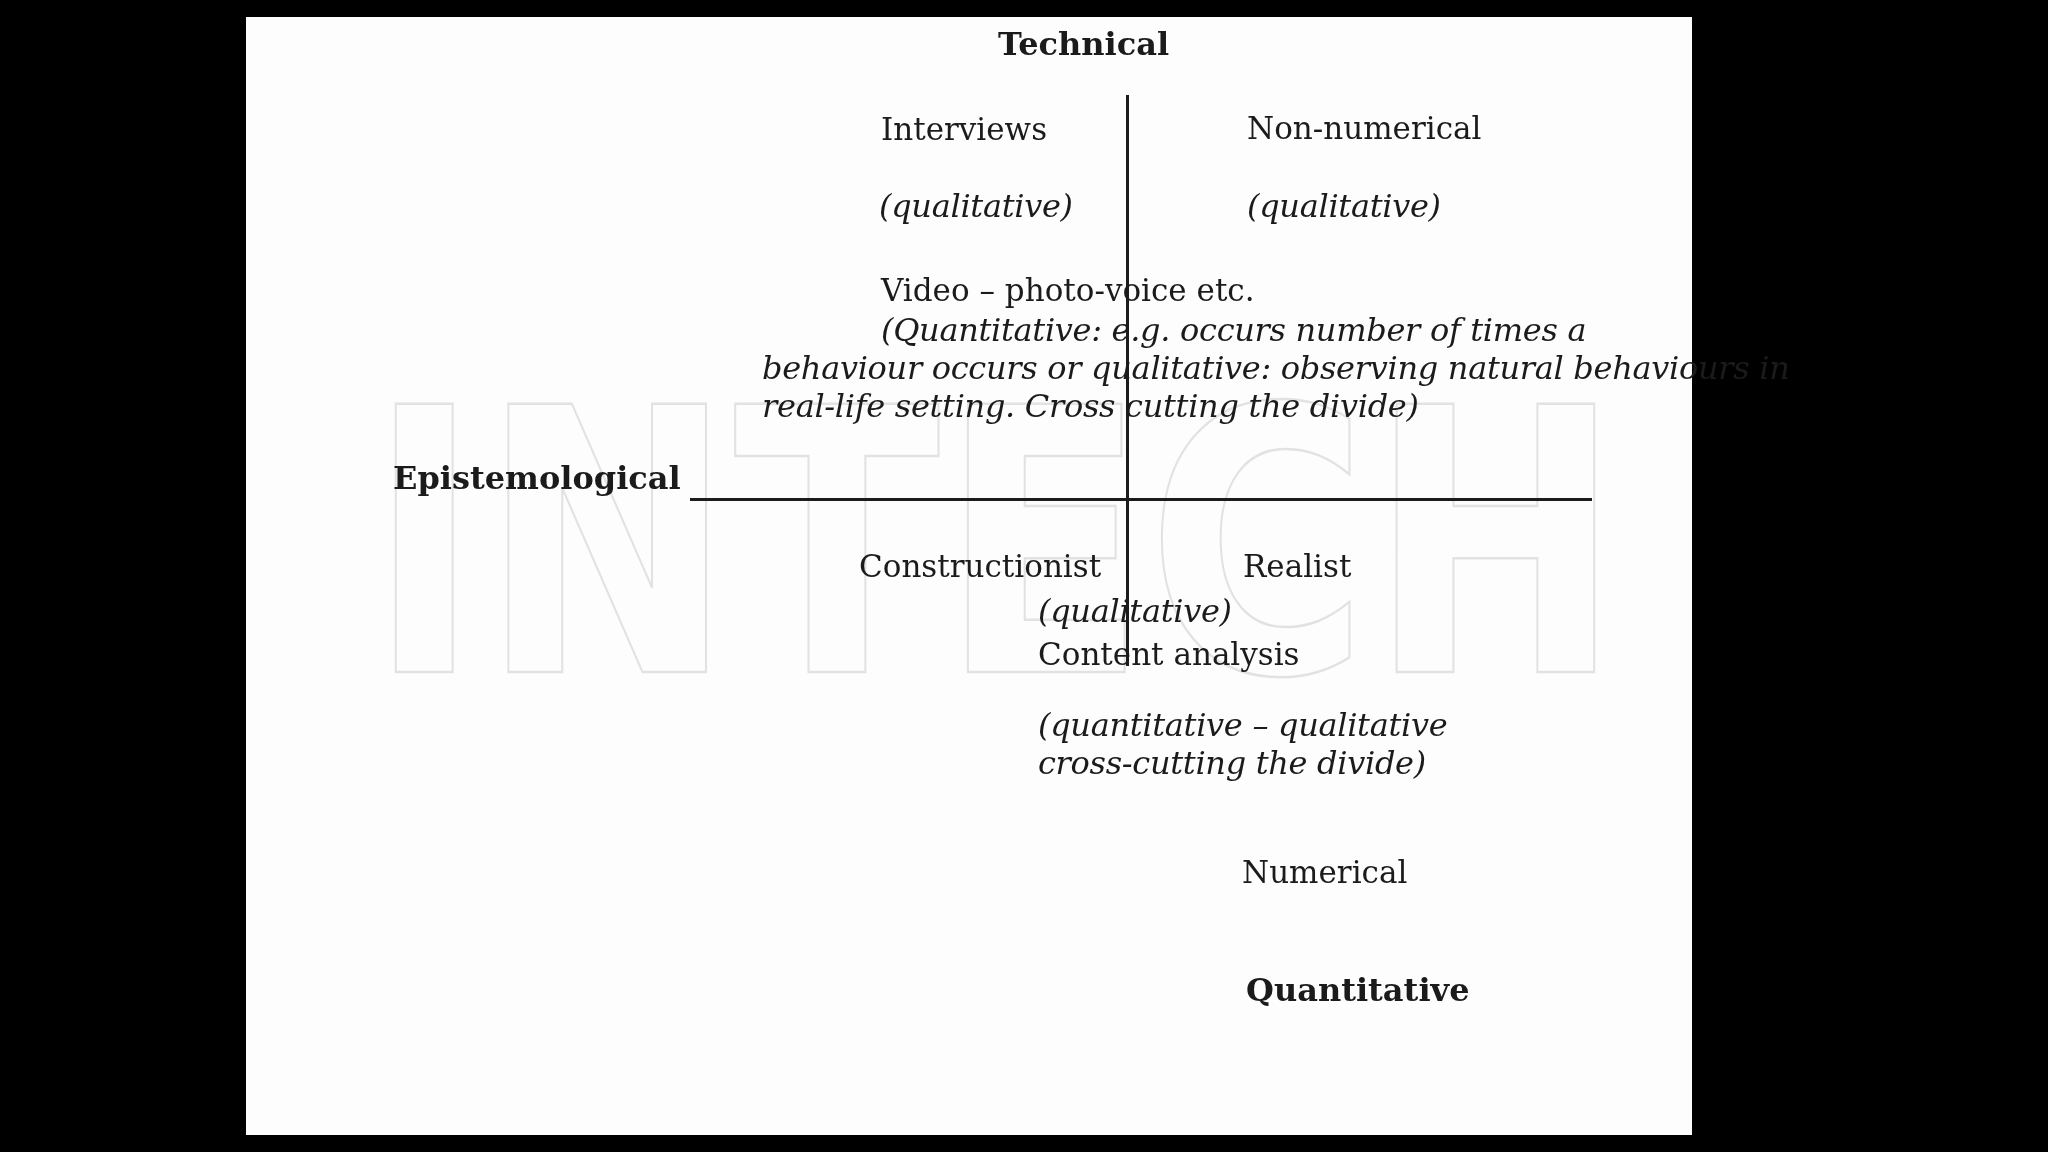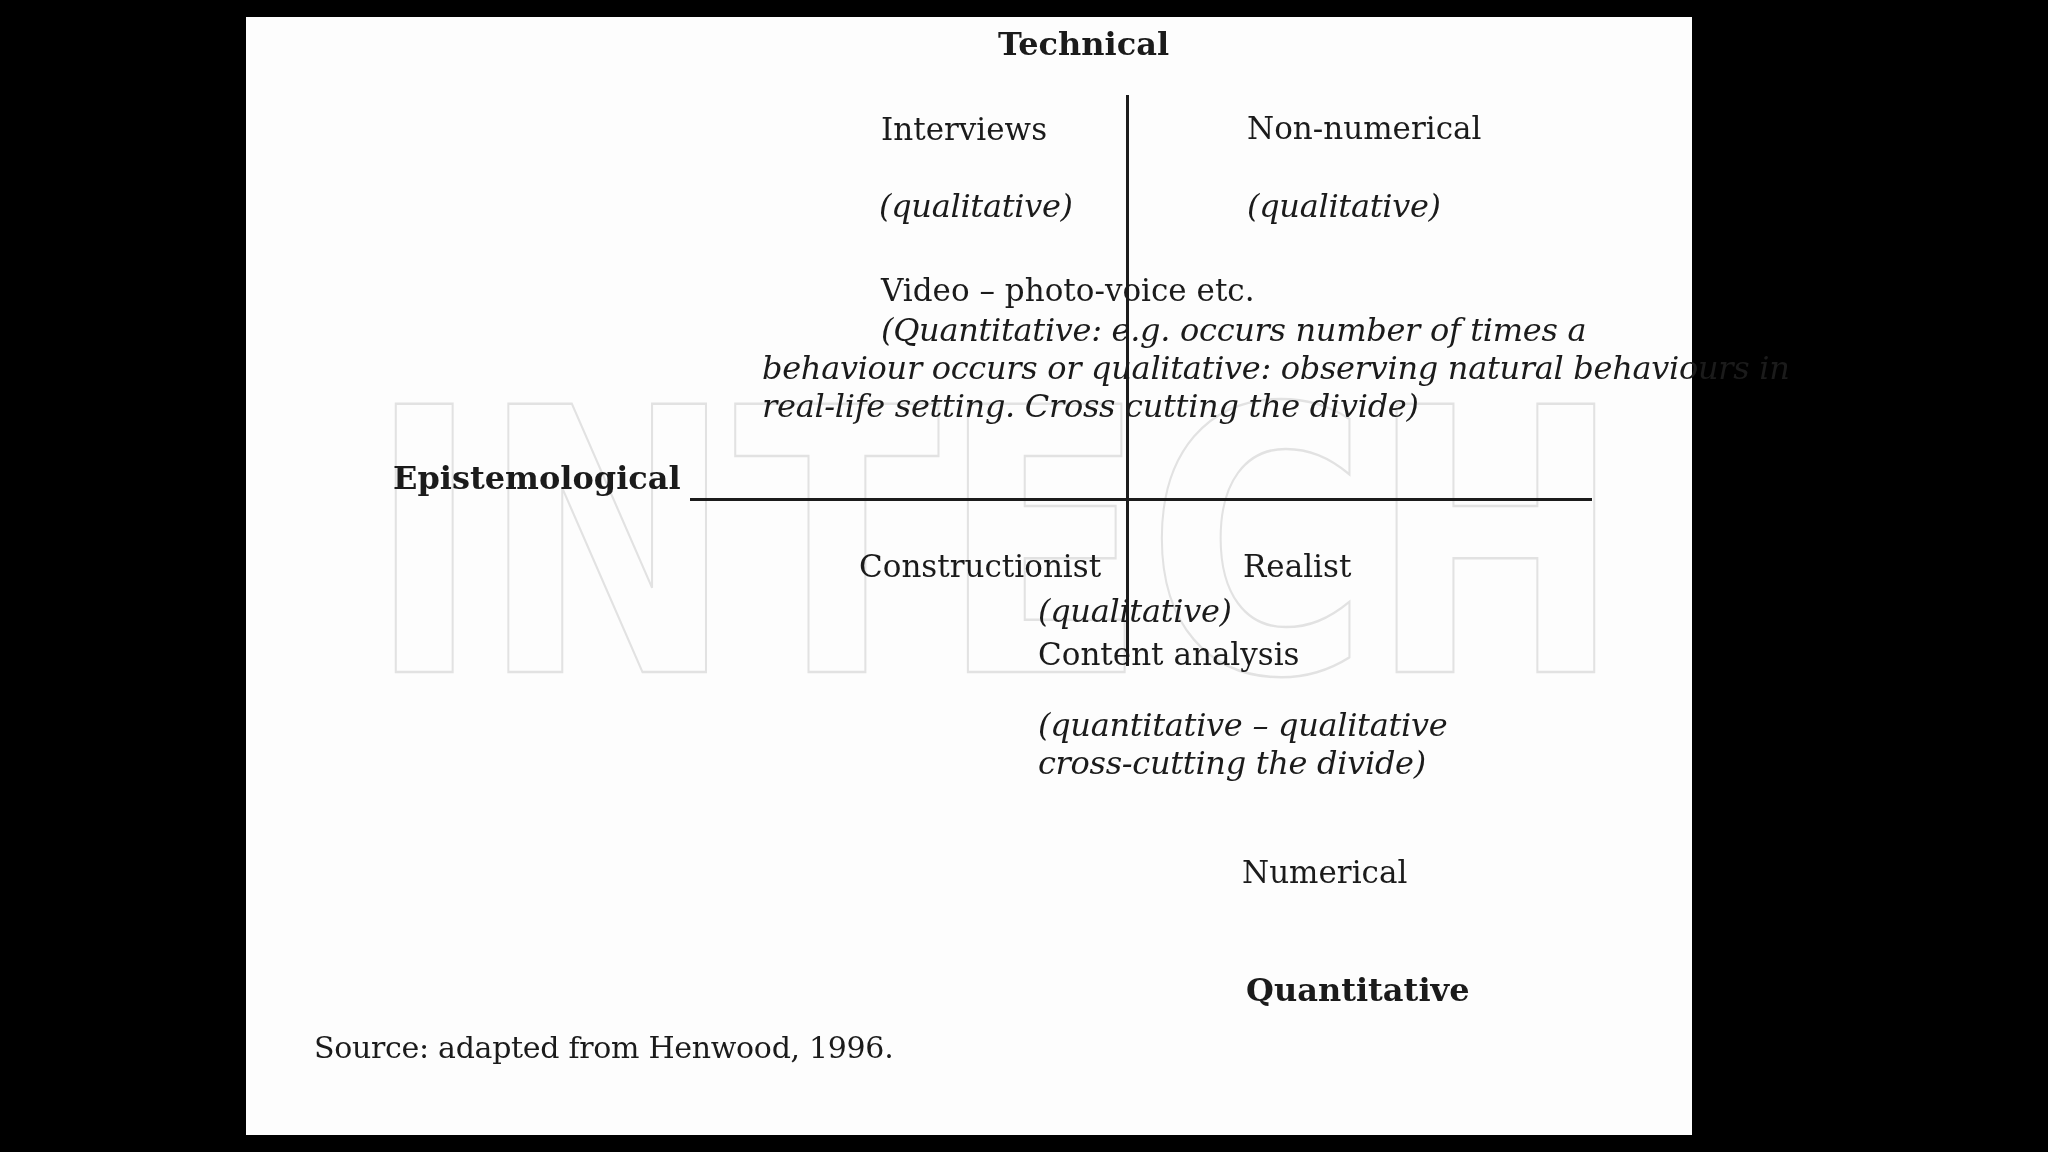--- a/index.html
+++ b/index.html
@@ -49,16 +49,15 @@
 
     <div class="abs t-title" style="left:997px;top:532px;">Realist</div>
 
     <div class="abs t-italic" style="left:792px;top:577px;">(qualitative)</div>
     <div class="abs t-title" style="left:792px;top:620px;">Content analysis</div>
     <div class="abs t-italic" style="left:792px;top:729px;">cross-cutting the divide)</div>
     <div class="abs t-italic" style="left:792px;top:691px;">(quantitative – qualitative</div>
 
     <div class="abs t-title" style="left:996px;top:838px;">Numerical</div>
 
-    <div class="abs t-source" style="left:68px;top:1014px;">Source: adapted from Henwood, 1996.</div>
 
   </div>
 </div>
 
 </body></html>

